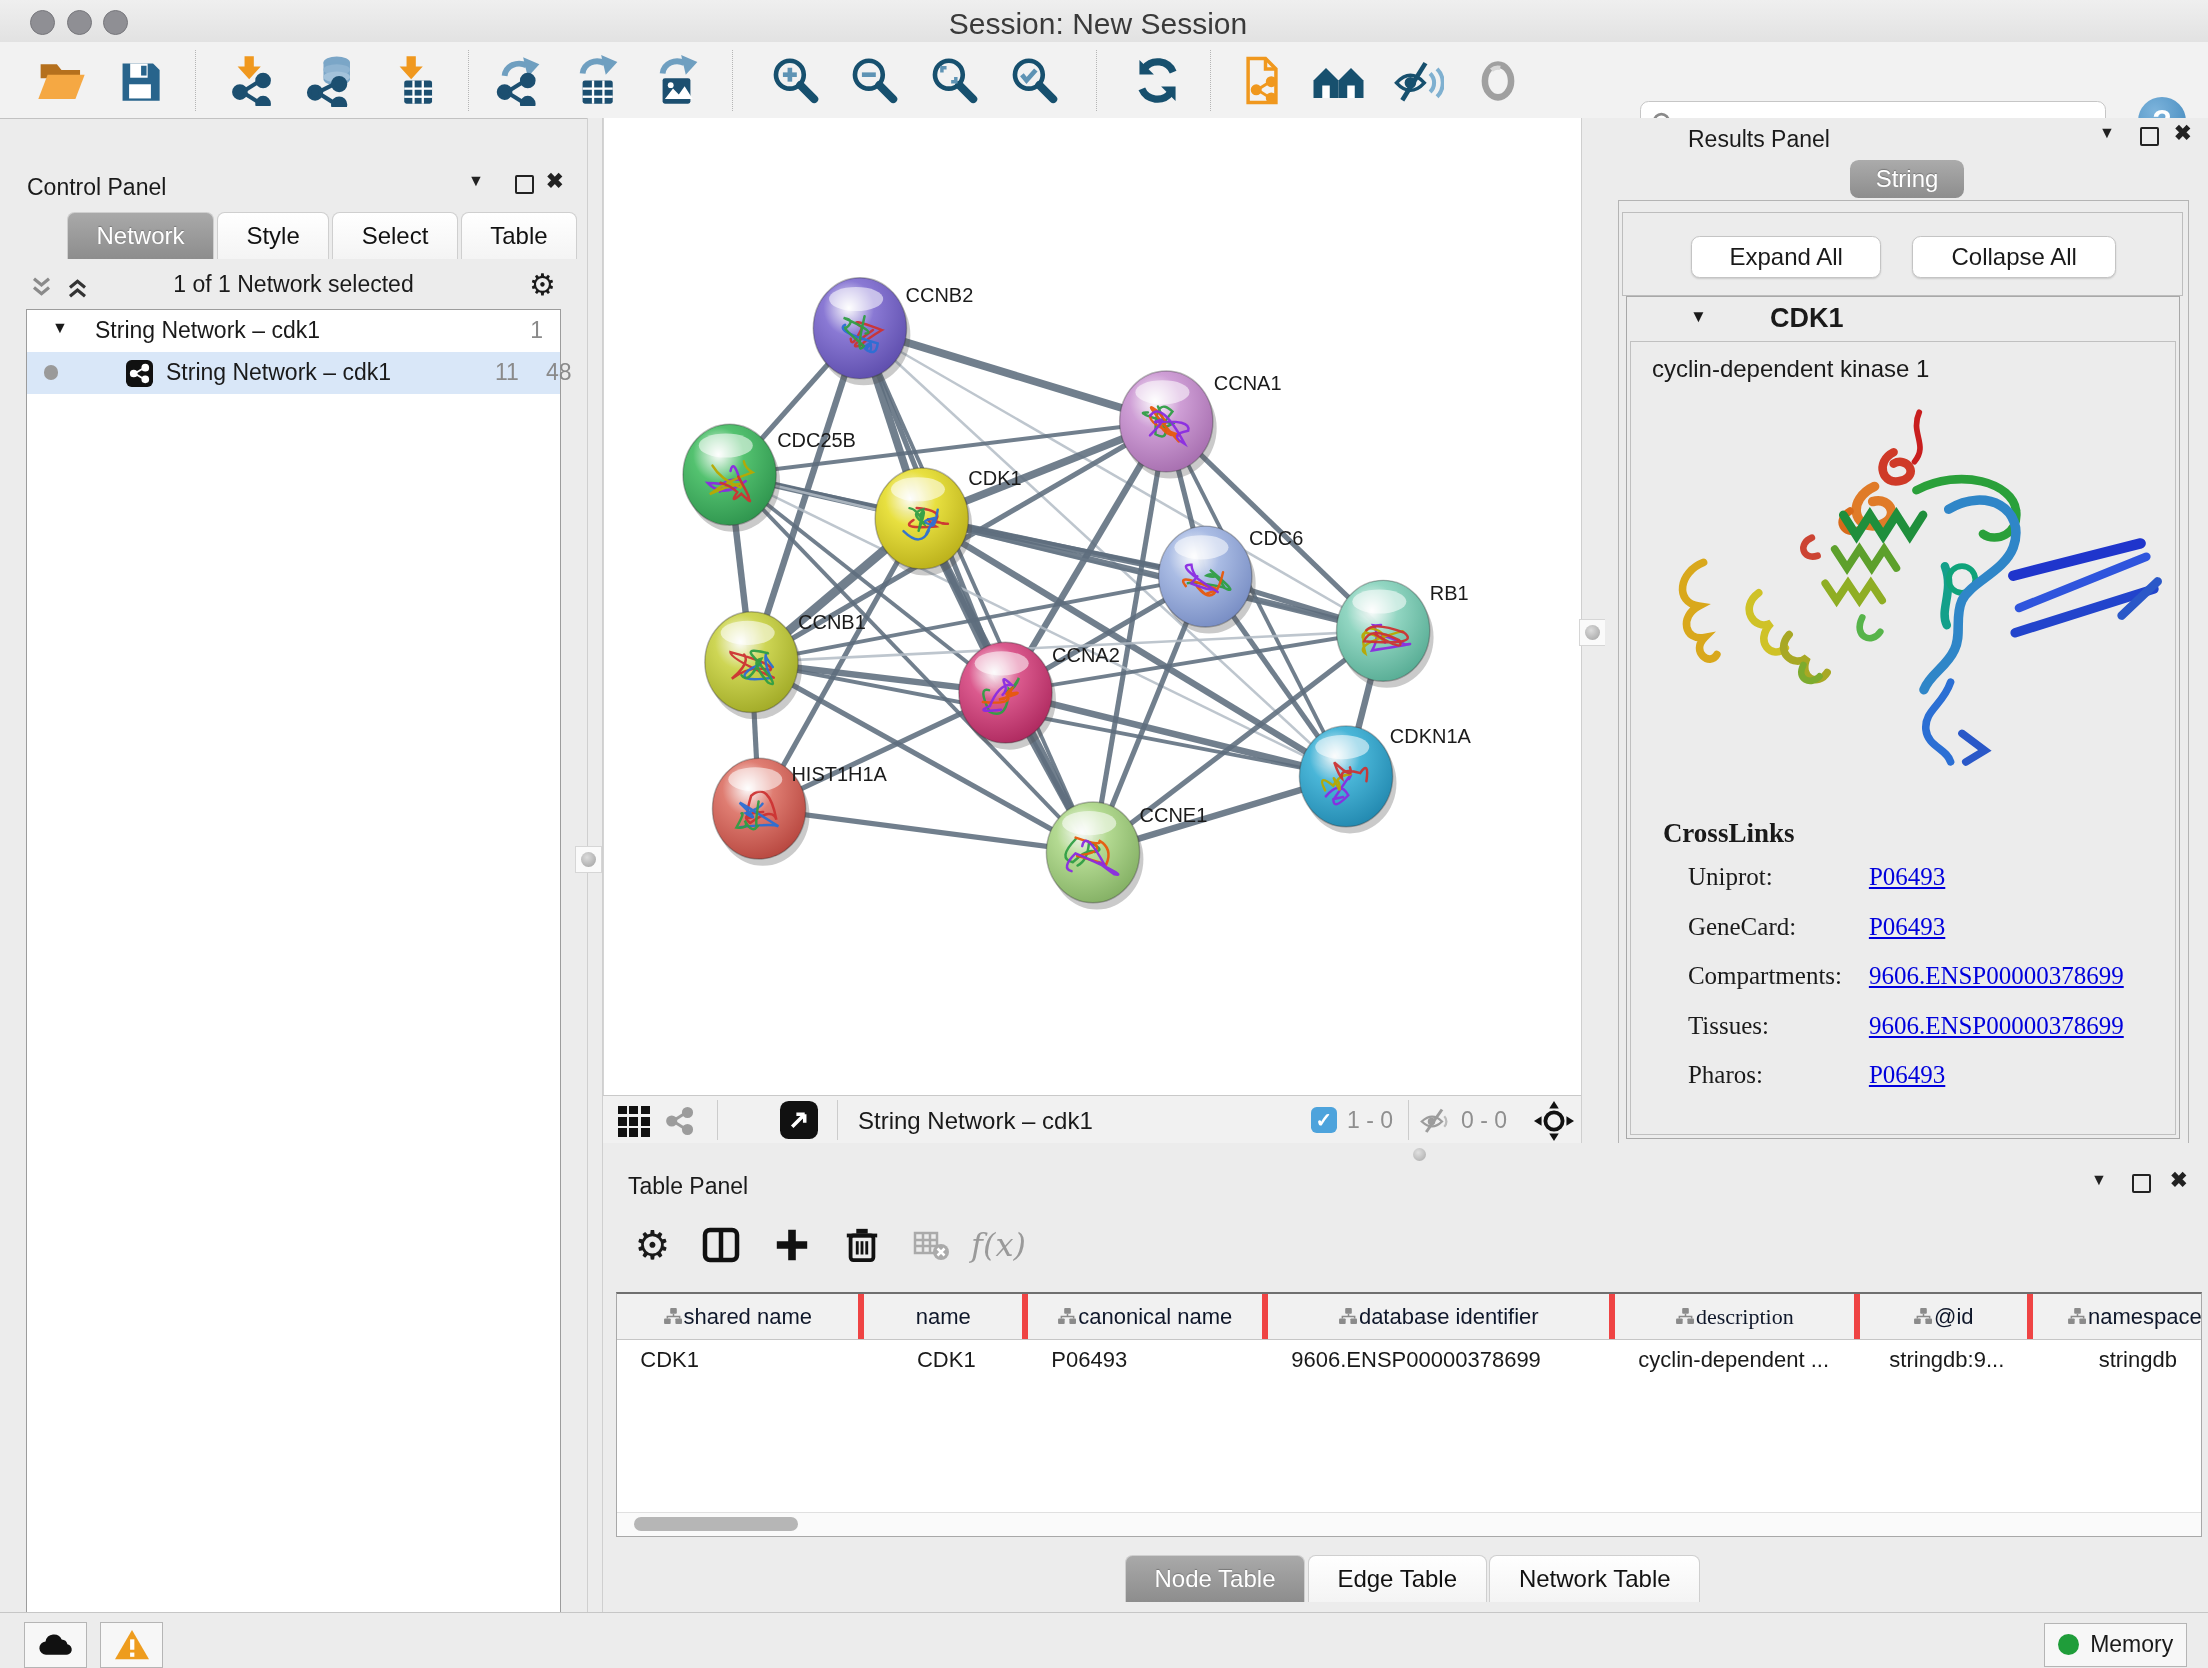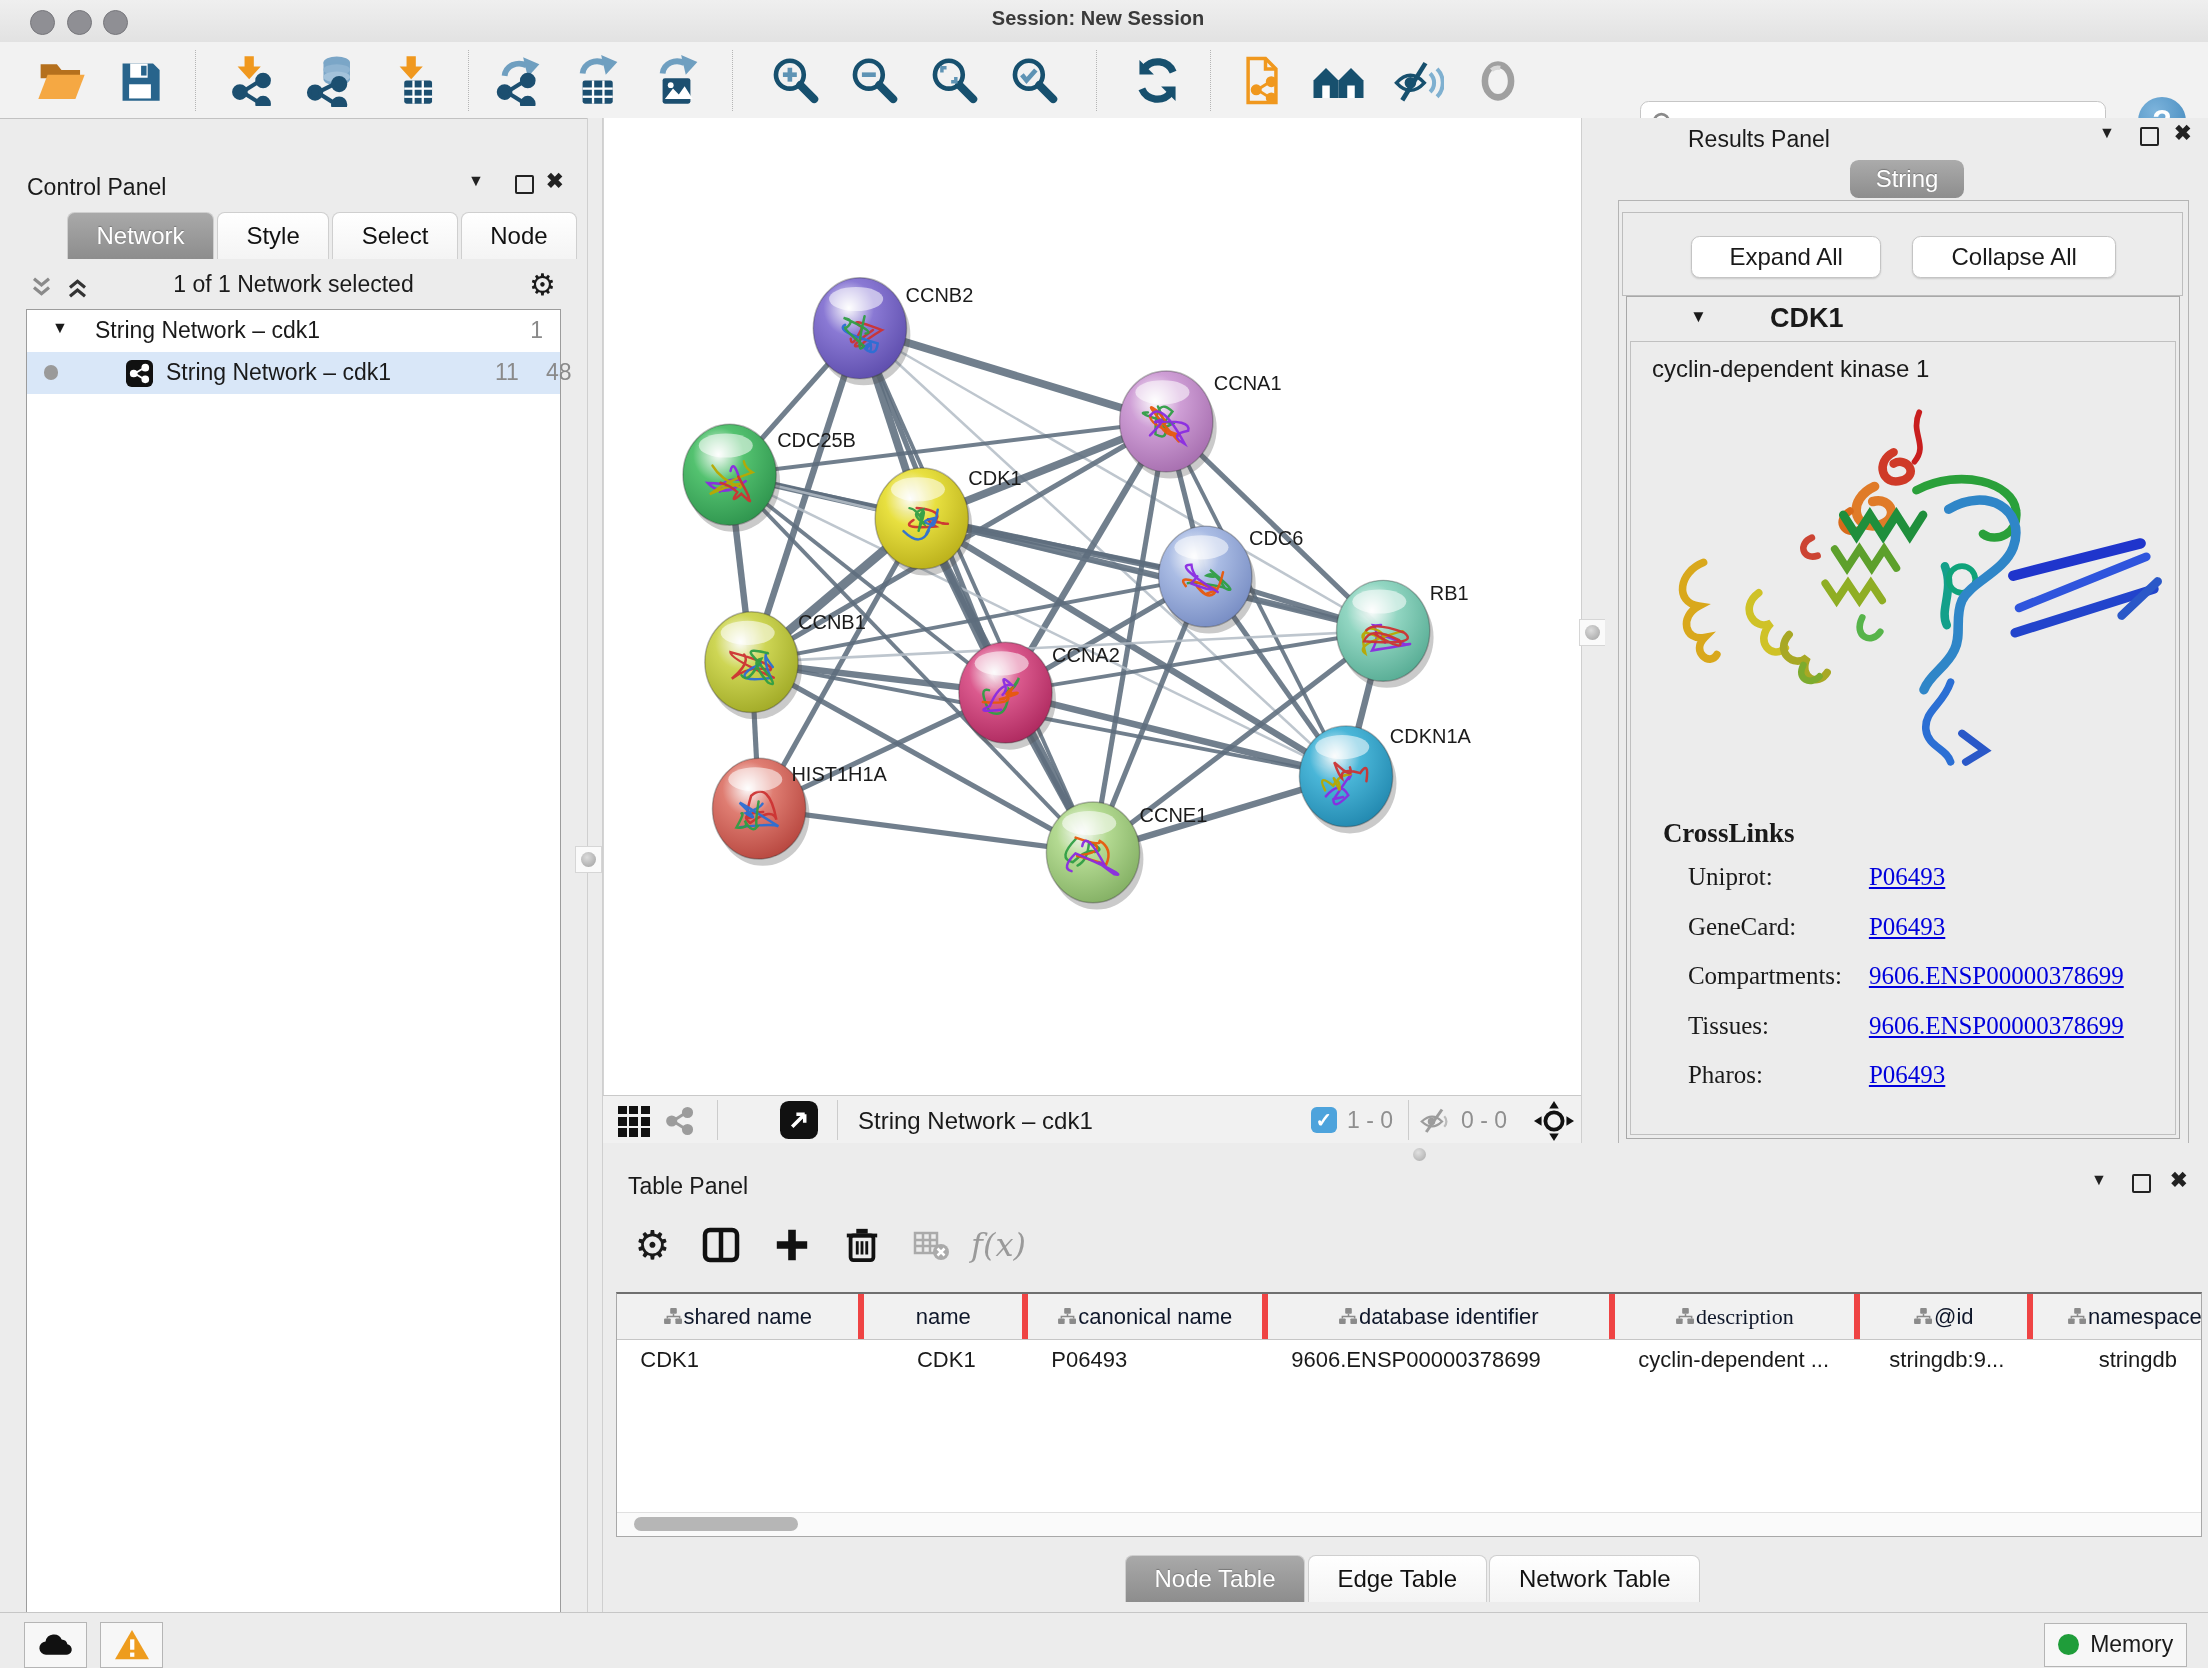--- a/index.html
+++ b/index.html
@@ -1,21 +1,21 @@
 <!DOCTYPE html>
 <html style="font-size:15px"><head>
 <meta charset="utf-8">
 <style>
   html,body{margin:0;padding:0;background:#d9d9d9;}
   #app{position:relative;width:2208px;height:1668px;background:#ececec;font-family:"Liberation Sans",sans-serif;overflow:hidden;color:#1a1a1a;}
   .abs{position:absolute;}
   
   #titlebar{position:absolute;left:0;top:0;width:2208px;height:42px;background:linear-gradient(#efefef,#e2e2e2);border-bottom:1px solid #c2c2c2;}
   .light{position:absolute;top:9.5px;width:23px;height:23px;border-radius:50%;background:#8f8f94;border:1px solid #77777c;}
-  #win-title{position:absolute;left:0;right:12px;top:6.7px;text-align:center;font-size:20px;color:#3a3a3a;font-weight:bold;}
+  #win-title{position:absolute;left:0;right:12px;top:6.7px;text-align:center;font-size:30px;color:#3a3a3a;}
   
   #toolbar{position:absolute;left:0;top:42px;width:2208px;height:76px;background:#f2f2f2;border-bottom:1.9px solid #c2c2c2;}
   .tbtn{position:absolute;top:11.4px;width:55px;height:55px;display:flex;align-items:center;justify-content:center;}
   .tbtn svg{display:block;}
   .tsep{position:absolute;top:7.6px;width:0;height:61px;border-left:1.9px dotted #b5b5b5;}
   #search-wrap{position:absolute;left:1640px;top:59px;width:466px;height:42px;}
   #search-input{width:100%;height:100%;box-sizing:border-box;border:1.9px solid #c6c6c6;border-radius:8.6px;background:#fff;padding-left:42px;font-size:23px;outline:none;}
   #search-glass{position:absolute;left:11.4px;top:9.5px;}
   #help-btn{position:absolute;left:2138px;top:55px;width:48px;height:48px;border-radius:50%;background:radial-gradient(circle at 35% 30%,#7db4dc,#3e85ba);color:#fff;font-size:32px;font-weight:bold;display:flex;align-items:center;justify-content:center;}
   
@@ -294,21 +294,21 @@
 
 <div id="control-panel">
   <span class="panel-head-title abs" style="left:27px;top:7.6px;">Control Panel</span>
   <span class="wbtn" style="left:468px;">▼</span>
   <span class="wbox" style="left:515px;"></span>
   <span class="wbtn wx" style="left:546px;top:2.9px;">✖</span>
   <div id="cp-tabs">
         <div class="tab active">Network</div>
         <div class="tab">Style</div>
         <div class="tab">Select</div>
-        <div class="tab">Node</div>
+        <div class="tab">Table</div>
       </div>
   <div id="cp-summary">
     <svg class="abs" style="left:28.5px;top:9.5px;" width="25" height="25" viewBox="0 0 20 20">
           <g stroke="#8a8a8a" stroke-width="2.5" fill="none">
             <path d="M4 3l6 5 6-5"></path>
             <path d="M4 10l6 5 6-5"></path>
           </g>
         </svg>
     <svg class="abs" style="left:65px;top:9.5px;" width="25" height="25" viewBox="0 0 20 20">
           <g stroke="#333" stroke-width="2.5" fill="none">

